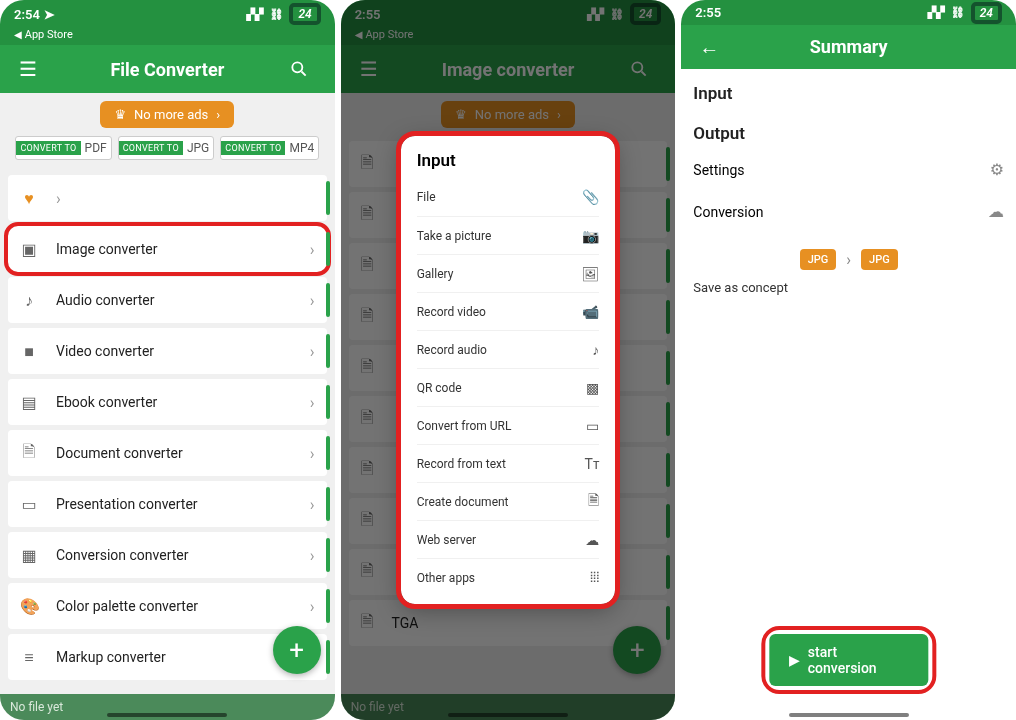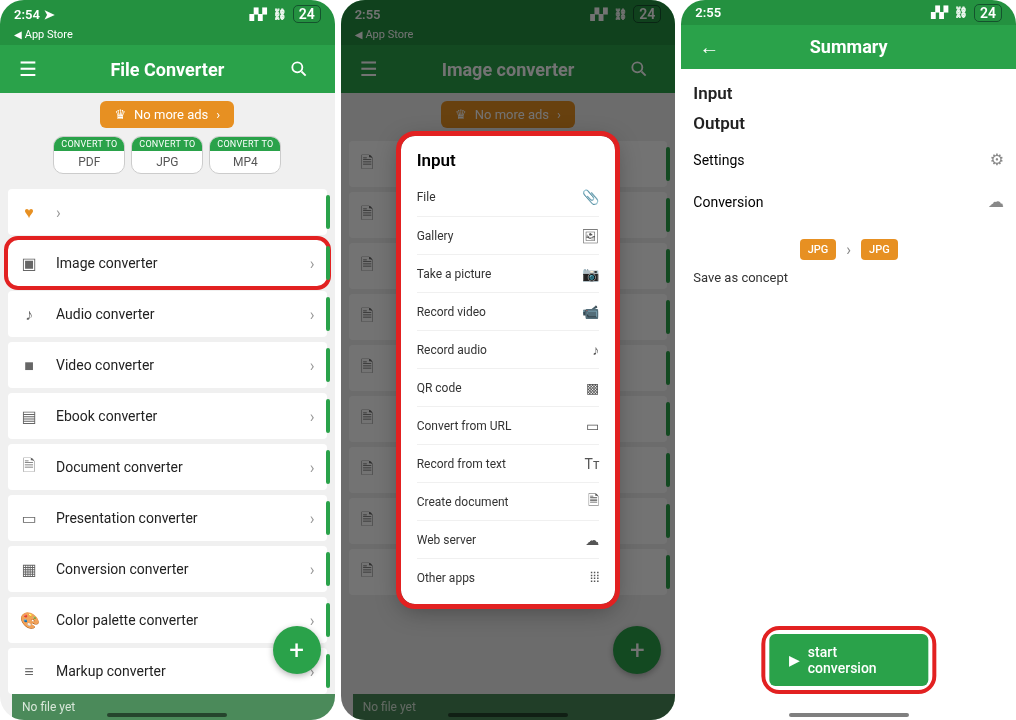--- a/index.html
+++ b/index.html
@@ -37,21 +37,21 @@
     align-items: center;
     justify-content: space-between;
     padding: 0 14px;
     font-size: 13px;
     font-weight: 600;
     position: relative;
     z-index: 1;
   }
   .statusbar .sb-left { display:flex; align-items:center; gap:4px; }
   .statusbar .sb-right { display:flex; align-items:center; gap:6px; font-size:11px; }
-  .battery-pill { border:1px solid #14532d; border-radius:5px; padding:0 5px; font-size:14px; min-width:24px; text-align:center; }
+  .battery-pill { border:4px solid #14532d; border-radius:5px; padding:0 5px; font-size:12px; min-width:24px; text-align:center;font-style:italic; }
   .appstore-row {
     background:#249140;
     color:#fff;
     padding: 0 14px 4px 14px;
     font-size:11px;
     display:flex;
     align-items:center;
     gap:3px;
   }
   .appstore-row .chev { font-size:10px; }
@@ -68,22 +68,22 @@
   .content { flex:1; background:#f0f0f0; overflow:hidden; position:relative; }
 
   
   .ads-row { display:flex; justify-content:center; padding:8px 0; }
   .ad-chip {
     background:#e79022; color:#fff; border-radius:6px;
     padding:6px 14px; font-size:13px; display:flex; align-items:center; gap:8px;
   }
   .convert-chips { display:flex; justify-content:center; gap:6px; padding-bottom:10px; }
   .conv-chip {
-    display:flex; flex-direction:column; align-items:center;
-    background:#fff; border:1px solid #ccc; border-radius:10px;
+    display:flex; flex-direction:row; align-items:center;
+    background:#fff; border:1px solid #ccc; border-radius:3px;
     overflow:hidden; font-size:10px; min-width:72px;
   }
   .conv-chip .top { background:#2aa24a; color:#fff; padding:2px 4px; width:100%; text-align:center; font-size:9px; letter-spacing:.3px;}
   .conv-chip .bot { color:#555; padding:4px 4px; font-size:12px; }
   .list-item {
     background:#fff;
     margin: 5px 8px;
     border-radius:4px;
     height:46px;
     display:flex; align-items:center;
@@ -94,21 +94,21 @@
   .list-item .li-icon { width:18px; text-align:center; color:#666; font-size:16px; }
   .list-item .li-label { flex:1; color:#222; font-size:14px; }
   .list-item .li-chev { color:#999; font-size:16px; }
   .list-item .green-strip { position:absolute; right:-3px; top:6px; bottom:6px; width:4px; background:#2aa24a; border-radius:4px; }
   .list-item.highlight {
     outline: 4px solid #e22121;
     border-radius:10px;
     z-index: 20;
   }
   .footer-txt {
-    position:absolute; bottom:0; left:12px;
+    position:absolute; bottom:0; left:0;
     background:#4b8a5a; color:#d9e8da;
     width:100%; padding:6px 10px; font-size:12px;
   }
   .fab {
     position:absolute; bottom:46px; right:14px;
     width:48px; height:48px; border-radius:50%;
     background:#2aa24a; color:#fff;
     display:flex; align-items:center; justify-content:center;
     font-size:26px; box-shadow:0 2px 6px rgba(0,0,0,.3);
   }
@@ -138,21 +138,21 @@
   .modal-row {
     display:flex; align-items:center; justify-content:space-between;
     height:38px; font-size:12px; color:#333;
     border-top:1px solid #f0f0f0;
   }
   .modal-row:first-of-type { border-top:none; }
   .modal-row .mi { color:#555; font-size:14px; }
 
   
   .summary-body { padding:10px 12px; background:#fff; height:100%; position:relative; }
-  .sec-title { font-size:17px; font-weight:600; margin-top:10px; margin-bottom:6px; color:#222; }
+  .sec-title { font-size:17px; font-weight:600; margin-top:20px; margin-bottom:6px; color:#222; }
   .filename { font-size:12.5px; color:#333; line-height:1.35; }
   .filesize { font-size:12px; color:#999; margin-top:4px; }
   .input-row { display:flex; align-items:flex-start; gap:12px; }
   .dots { color:#999; font-size:20px; padding:4px; }
   .out-row { display:flex; align-items:center; justify-content:space-between; height:42px; font-size:14px; }
   .out-row .oi { color:#888; font-size:16px; }
   .format-row { display:flex; justify-content:center; align-items:center; gap:10px; margin:16px 0 10px; }
   .fmt-chip { background:#e79022; color:#fff; font-size:11px; padding:4px 8px; border-radius:4px; font-weight:500; }
   .fmt-arrow { color:#888; }
   .save-concept { text-align:left; font-size:13px; color:#333; }
@@ -358,40 +358,45 @@
     <div class="mid-bg-item">
         <span class="file-icon"></span>
         <span></span>
         <span class="green-strip"></span>
       </div>
     <div class="mid-bg-item">
         <span class="file-icon"></span>
         <span></span>
         <span class="green-strip"></span>
       </div>
+    <div class="mid-bg-item">
+        <span class="file-icon"></span>
+        <span>TGA</span>
+        <span class="green-strip"></span>
+      </div>
 
     <div class="fab">+</div>
     <div class="footer-txt">No file yet</div>
   </div>
 
   <div class="dim-overlay"></div>
 
   <div class="modal">
     <h3>Input</h3>
     <div class="modal-row">
         <span>File</span>
         <span class="mi">📎</span>
       </div>
     <div class="modal-row">
+        <span>Take a picture</span>
+        <span class="mi">📷</span>
+      </div>
+    <div class="modal-row">
         <span>Gallery</span>
         <span class="mi">🖼</span>
-      </div>
-    <div class="modal-row">
-        <span>Take a picture</span>
-        <span class="mi">📷</span>
       </div>
     <div class="modal-row">
         <span>Record video</span>
         <span class="mi">📹</span>
       </div>
     <div class="modal-row">
         <span>Record audio</span>
         <span class="mi">♪</span>
       </div>
     <div class="modal-row">

